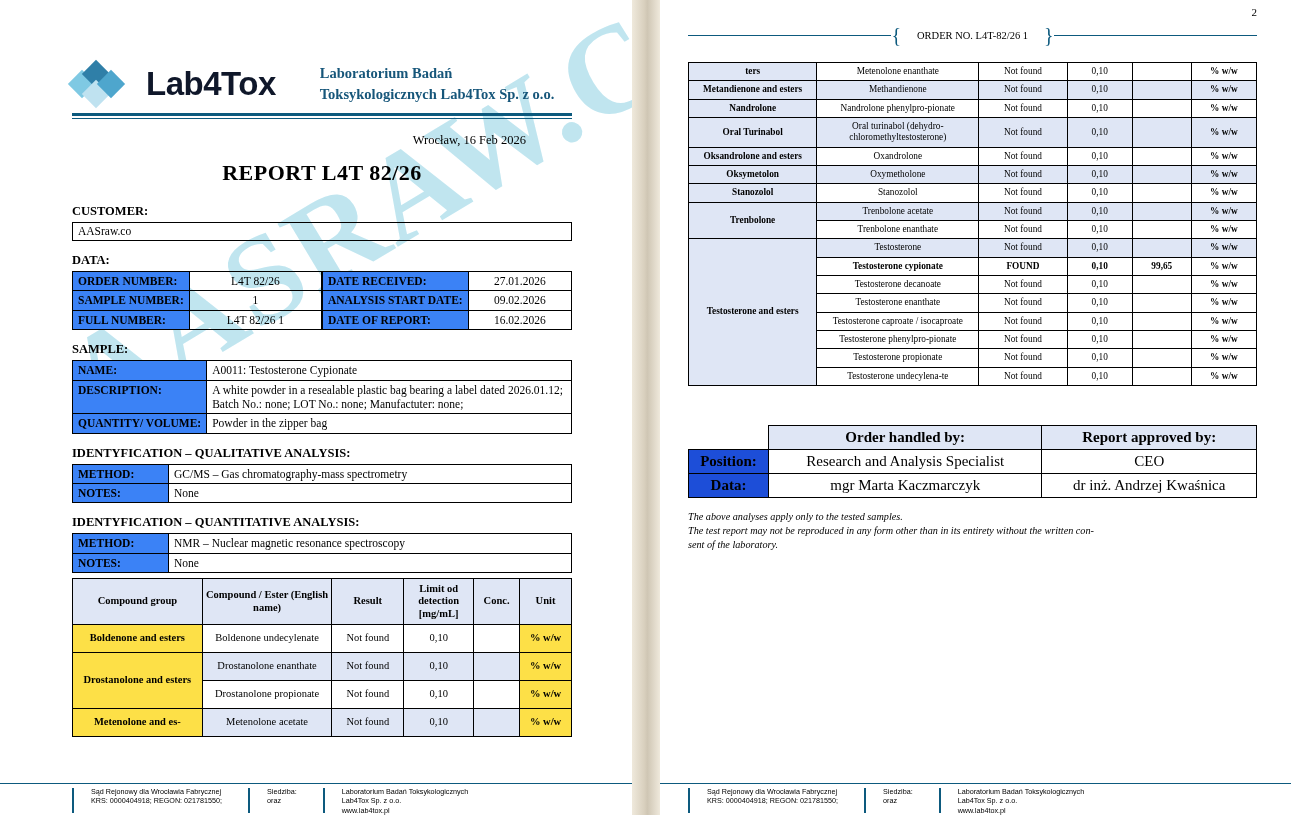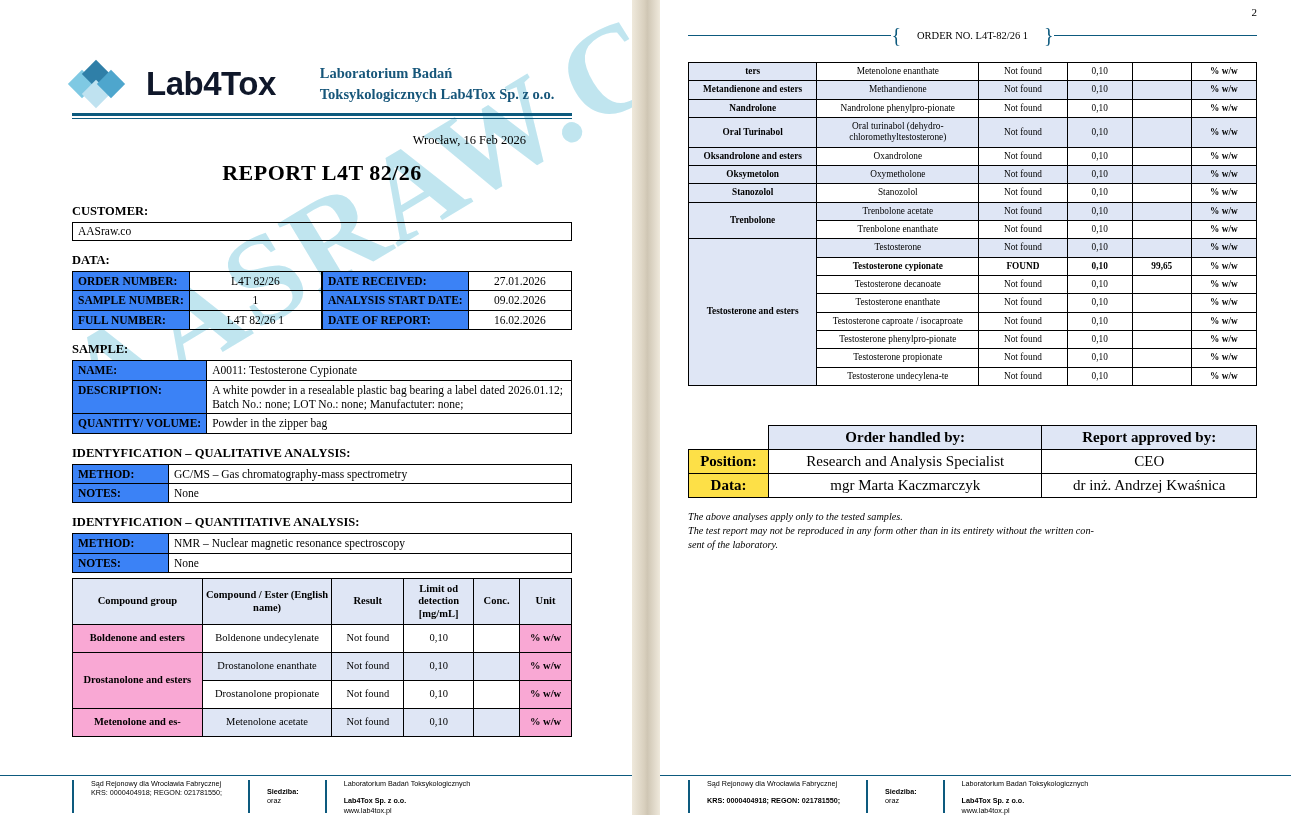--- a/index.html
+++ b/index.html
@@ -73,51 +73,51 @@
   .twocol .right-tbl td:first-child { width:130px; }
 
   table.sample td:first-child { width:96px; }
   table.meth td:first-child { width:96px; }
 
   
   table.results { border-collapse:collapse; width:500px; font-size:10.5px; margin-top:5px; }
   table.results th, table.results td { border:1px solid #000; text-align:center; padding:3px 2px; line-height:1.2; }
   table.results th { font-weight:700; background:#dfe6f5; height:46px; font-size:10.5px; }
   table.results td { height:28px; }
-  .cg { font-weight:700; background:#f9a8d4; }
+  .cg { font-weight:700; background:#fde047; }
   .shade { background:#dfe6f5; }
 
   
   .footer { position:absolute; bottom:0; left:0; width:100%; font-size:7.2px; font-family:"Liberation Sans", sans-serif; line-height:1.3; z-index:10; }
   .footer-line { border-top:1px solid #0d5a7e; }
   .footer-cols { display:flex; padding:3px 0 0 72px; gap:26px; }
   .footer-cols > div { position:relative; padding-left:19px; }
   .footer-cols > div:before { content:""; position:absolute; left:0; top:1px; bottom:2px; width:2px; background:#0d5a7e; }
-  .fb { font-weight:700;margin-top:8px; }
+  .fb { font-weight:400; }
 
   
   .rp-inner { position:relative; z-index:10; padding:18px 34px 0 28px; }
   .order-head { display:flex; align-items:center; justify-content:center; gap:0; position:relative; height:34px; }
   .oh-line { flex:1; border-top:1px solid #0d5a7e; margin-top:1px; }
   .oh-brace { color:#0d5a7e; font-size:20px; line-height:1; }
   .oh-text { font-size:10.5px; padding:0 16px; white-space:nowrap; }
   .pg-num { position:absolute; right:0; top:-12px; font-size:11px; }
 
   table.rt { border-collapse:collapse; width:100%; font-size:9.3px; margin-top:10px; }
   table.rt td { border:1px solid #000; text-align:center; padding:3px 3px; line-height:1.22; }
   .c-group { font-weight:700; background:#dfe6f5; width:122px; }
   .c-name  { width:154px; }
   .c-res   { width:84px; }
   .c-lod   { width:62px; }
   .c-conc  { width:56px; }
   .c-unit  { width:62px; font-weight:700; }
 
   table.sig { border-collapse:collapse; width:100%; font-size:15px; margin-top:39px;padding-left:38px; }
   table.sig td { border:1px solid #000; padding:3px 6px; text-align:center; }
-  table.sig td.lbl { font-weight:700; width:80px; text-align:center; background:#fde047; }
+  table.sig td.lbl { font-weight:700; width:80px; text-align:center; background:#1d4ed8; }
   table.sig td.hd { font-weight:700; background:#dfe6f5; }
 
   .disclaimer { font-style:italic; font-size:10.2px; line-height:1.38; margin-top:12px; }
 </style>
 </head>
 <body>
 
 <div class="spread">
 
   <div class="page page-left">

